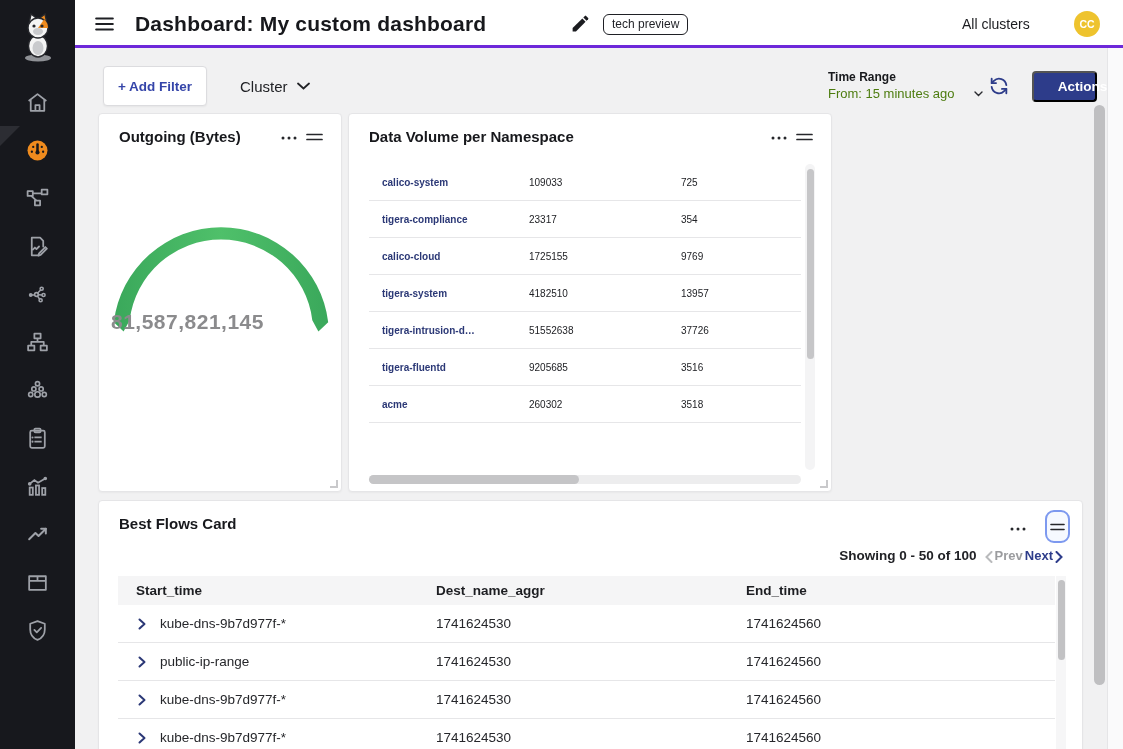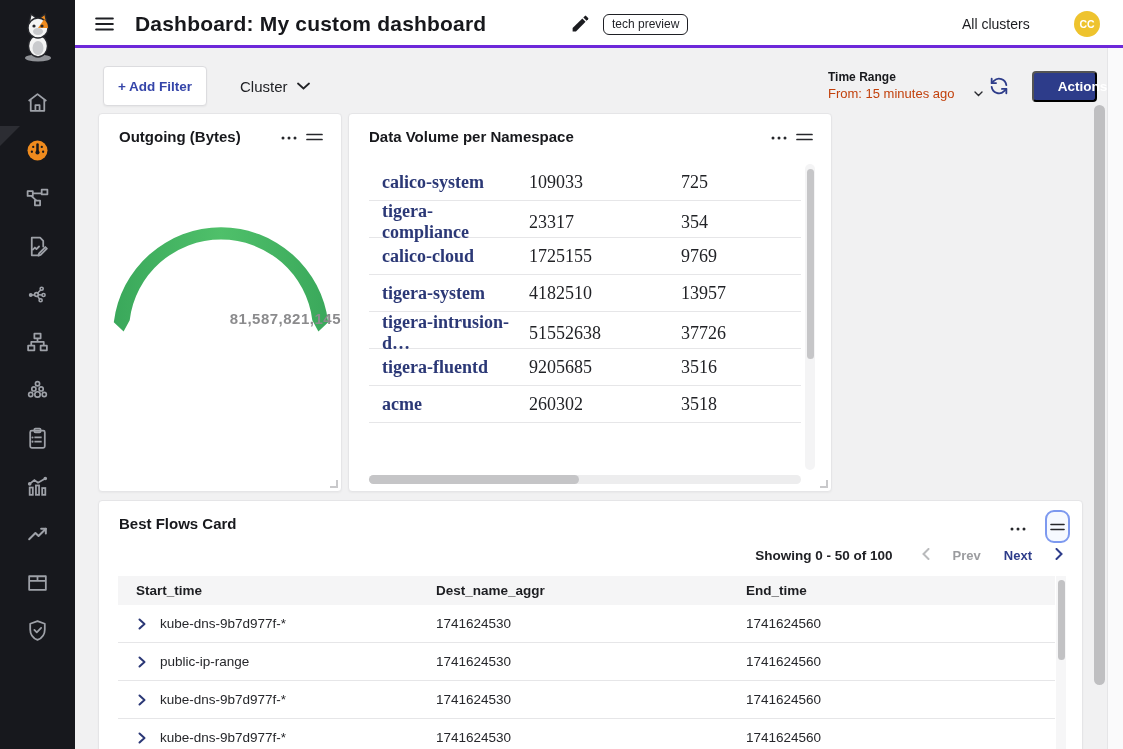--- a/index.html
+++ b/index.html
@@ -20,53 +20,53 @@
   #edit-pencil { position:absolute; left:495px; top:13px; width:21px; height:21px; cursor:pointer; }
   #tech-badge { position:absolute; left:528px; top:14px; border:1.5px solid #1f2025; border-radius:6px; padding:2px 8px 3px 8px; font-size:12px; font-weight:500; color:#1f2025; }
   #all-clusters { position:absolute; left:887px; top:0; height:48px; line-height:48px; font-size:14px; font-weight:500; color:#1b1c20; cursor:pointer; }
   #avatar { position:absolute; left:999px; top:11px; width:26px; height:26px; border-radius:50%; background:#eec32e; color:#fff; font-size:10.5px; font-weight:700; display:flex; align-items:center; justify-content:center; cursor:pointer; }
 
   
   #add-filter { position:absolute; left:103px; top:66px; width:104px; height:40px; background:#fff; border:1px solid #dcdcdf; border-radius:4px; box-shadow:0 1px 2px rgba(0,0,0,.05); color:#3545a9; font-size:13.5px; font-weight:600; display:flex; align-items:center; justify-content:center; cursor:pointer; }
   #cluster-dd { position:absolute; left:240px; top:66px; height:40px; display:flex; align-items:center; gap:9px; font-size:15px; font-weight:500; color:#212226; cursor:pointer; }
   #time-range { position:absolute; left:828px; top:70px; }
   #time-range .tr-label { font-size:12px; font-weight:700; color:#17181c; }
-  #time-range .tr-value { font-size:13px; color:#c2410c; margin-top:2px; display:flex; align-items:center; gap:20px; cursor:pointer; }
+  #time-range .tr-value { font-size:13px; color:#4d7c0f; margin-top:2px; display:flex; align-items:center; gap:20px; cursor:pointer; }
   #refresh-btn { position:absolute; left:988px; top:75px; width:22px; height:22px; cursor:pointer; }
   #actions-btn { position:absolute; left:1032px; top:71px; width:65px; height:31px; background:#2d3c8a; border-radius:4px; color:#fff; font-size:13.5px; font-weight:600; display:flex; align-items:center; justify-content:center; cursor:pointer;padding-left:36px; }
 
   
   .card { position:absolute; background:#fff; border:1px solid #e5e5e7; border-radius:4px; box-shadow:0 1px 2px rgba(0,0,0,.04); }
   #card-outgoing { left:98px; top:113px; width:244px; height:379px; }
   #card-datavol  { left:348px; top:113px; width:484px; height:379px; }
   #card-flows    { left:98px; top:500px; width:985px; height:260px; }
   .card-title { position:absolute; left:20px; top:14px; font-size:15px; font-weight:700; color:#17181c; }
   .menu-dots { position:absolute; right:44px; top:18px; width:16px; height:12px; cursor:pointer; }
   .drag-handle { position:absolute; right:18px; top:16px; width:17px; height:14px; cursor:grab; }
   .grip { position:absolute; right:3px; bottom:3px; width:8px; height:8px; border-right:2px solid #c9c9cb; border-bottom:2px solid #c9c9cb; cursor:nwse-resize; }
 
   
   #gauge-svg { position:absolute; left:0; top:47px; }
-  #gauge-value { position:absolute; left:0; top:196px; width:100%; text-align:right; font-size:15px; font-weight:700; letter-spacing:.5px; color:#8b8b8d;padding-left:12px; }
+  #gauge-value { position:absolute; left:0; top:196px; width:100%; text-align:left; font-size:21px; font-weight:700; letter-spacing:.5px; color:#8b8b8d;padding-left:12px; }
 
   
   #dv-table { position:absolute; left:20px; top:50px; width:432px; }
   .dv-head { display:grid; grid-template-columns:147px 152px 1fr; background:#f5f5f6; min-height:47px; align-items:center; }
   .dv-head div { padding-left:13px; font-size:13.5px; font-weight:600; color:#1d1e22; line-height:1.2; }
   .dv-row { display:grid; grid-template-columns:147px 152px 1fr; height:37px; align-items:center; border-bottom:1px solid #e6e6e8; }
-  .dv-row div { padding-left:13px; font-size:18px; color:#212226;font-family:Liberation Serif, serif; }
+  .dv-row div { padding-left:13px; font-size:10px; color:#212226; }
   .ns-link { color:#2b3876; font-weight:700; cursor:pointer; text-decoration:none; }
   #dv-vtrack { position:absolute; left:456px; top:50px; width:10px; height:306px; background:#f4f4f5; border-radius:5px; }
   #dv-vthumb { position:absolute; left:1.5px; top:5px; width:7px; height:190px; background:#c6c6c8; border-radius:4px; }
   #dv-htrack { position:absolute; left:20px; top:361px; width:432px; height:9px; background:#ededee; border-radius:5px; }
   #dv-hthumb { position:absolute; left:0; top:0; width:210px; height:9px; background:#c5c5c7; border-radius:5px; }
 
   
   #bf-handle-box { position:absolute; right:12px; top:9px; width:25px; height:33px; border:2px solid #7d99ef; background:#f6f9ff; border-radius:9px; display:flex; align-items:center; justify-content:center; cursor:grab; }
-  #bf-pagination { position:absolute; right:19px; top:47px; display:flex; align-items:flex-start; gap:23px; }
+  #bf-pagination { position:absolute; right:19px; top:47px; display:flex; align-items:flex-end; gap:2px; }
   #bf-showing { font-size:13.5px; font-weight:600; color:#212226; margin-right:6px; }
   .pg-prev { font-size:13px; font-weight:600; color:#9b9c9f; cursor:default; }
   .pg-next { font-size:13px; font-weight:700; color:#2d3c8a; cursor:pointer; }
   #bf-table { position:absolute; left:19px; top:75px; width:937px; }
   .bf-head { display:grid; grid-template-columns:300px 310px 1fr; background:#f5f5f6; height:29px; align-items:center; }
   .bf-head div { padding-left:18px; font-size:13.5px; font-weight:600; color:#1d1e22; }
   .bf-row { display:grid; grid-template-columns:300px 310px 1fr; height:38px; align-items:center; border-bottom:1px solid #e6e6e8; background:#fff; }
   .bf-row > div { padding-left:18px; font-size:13.5px; color:#26272b; }
   .bf-name { display:flex; align-items:center; gap:12px; }
   .bf-chevron { width:12px; height:12px; flex:0 0 12px; cursor:pointer; display:inline-block; }

